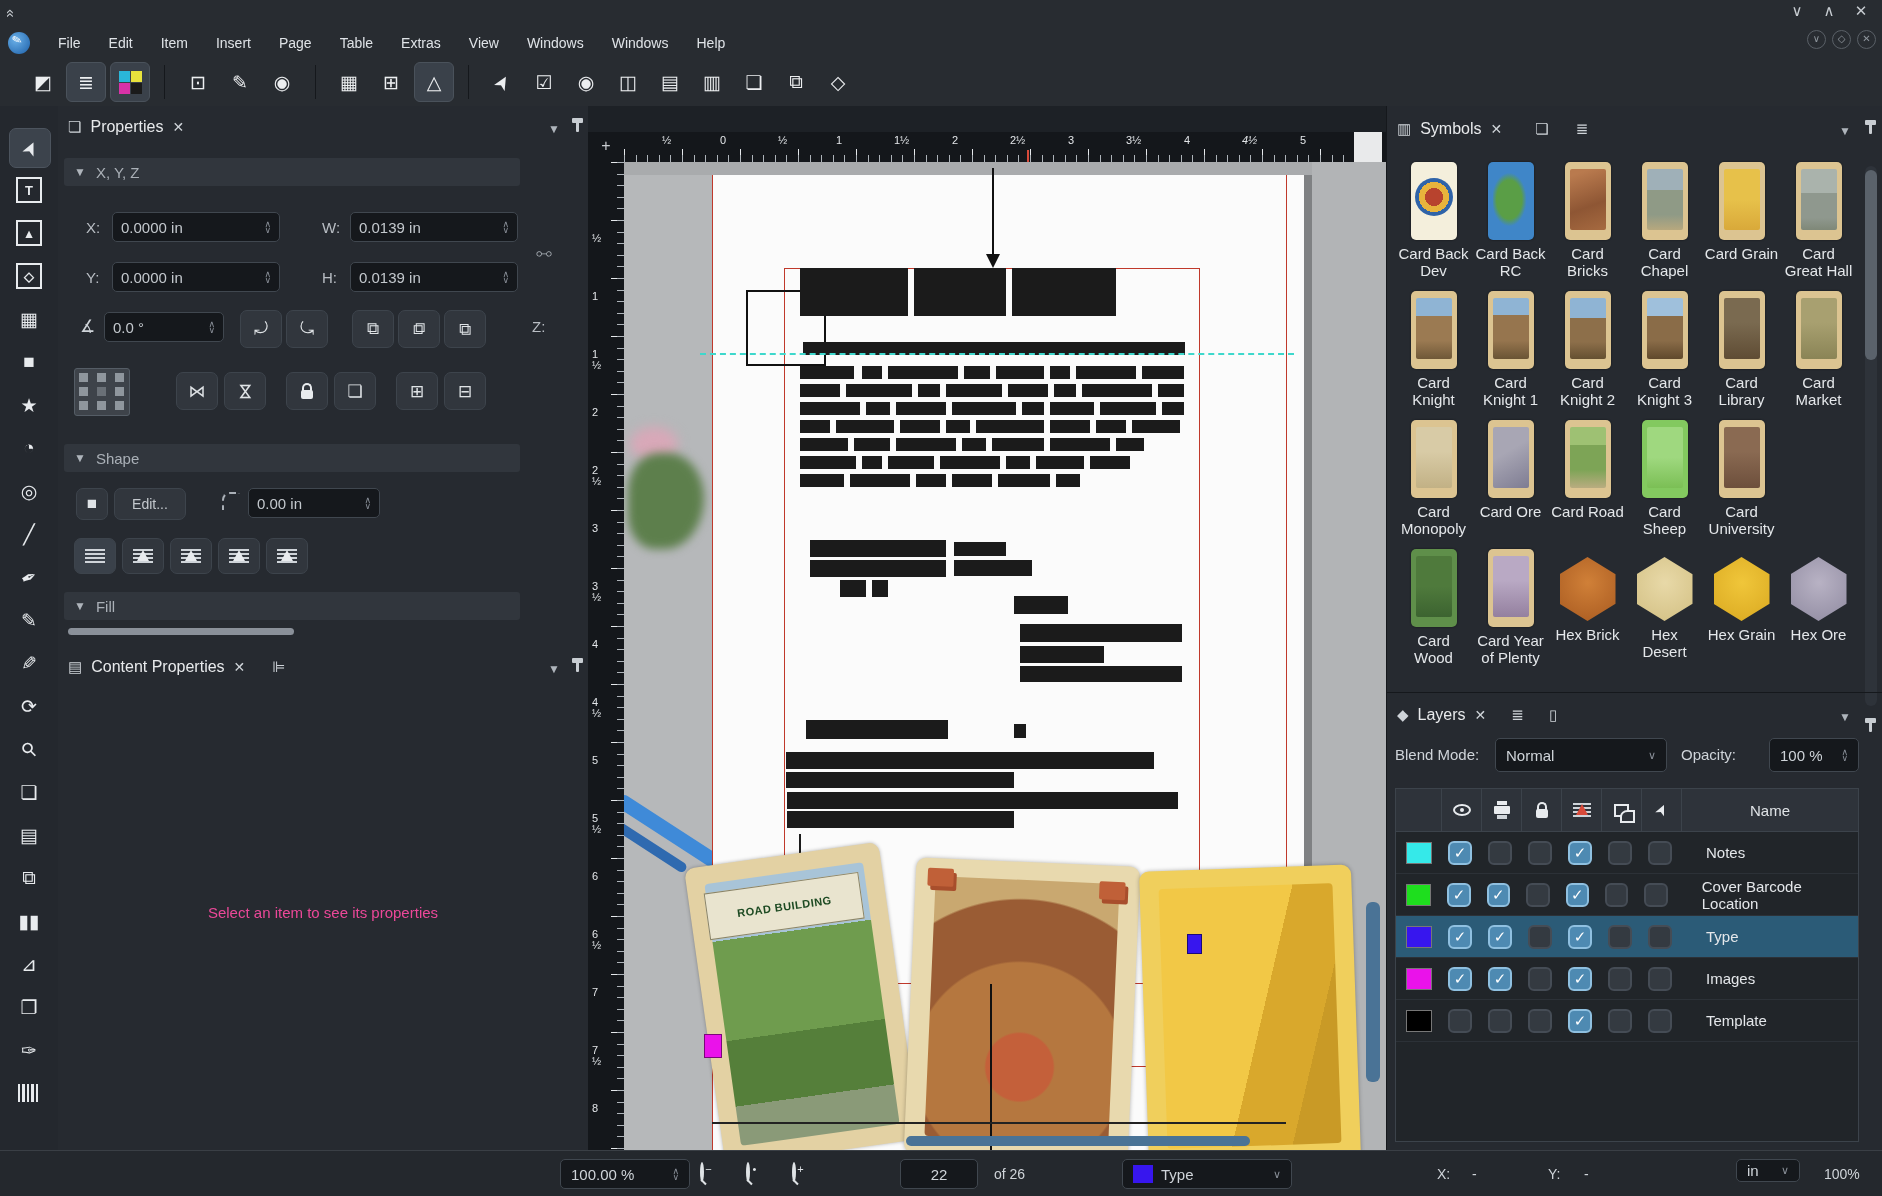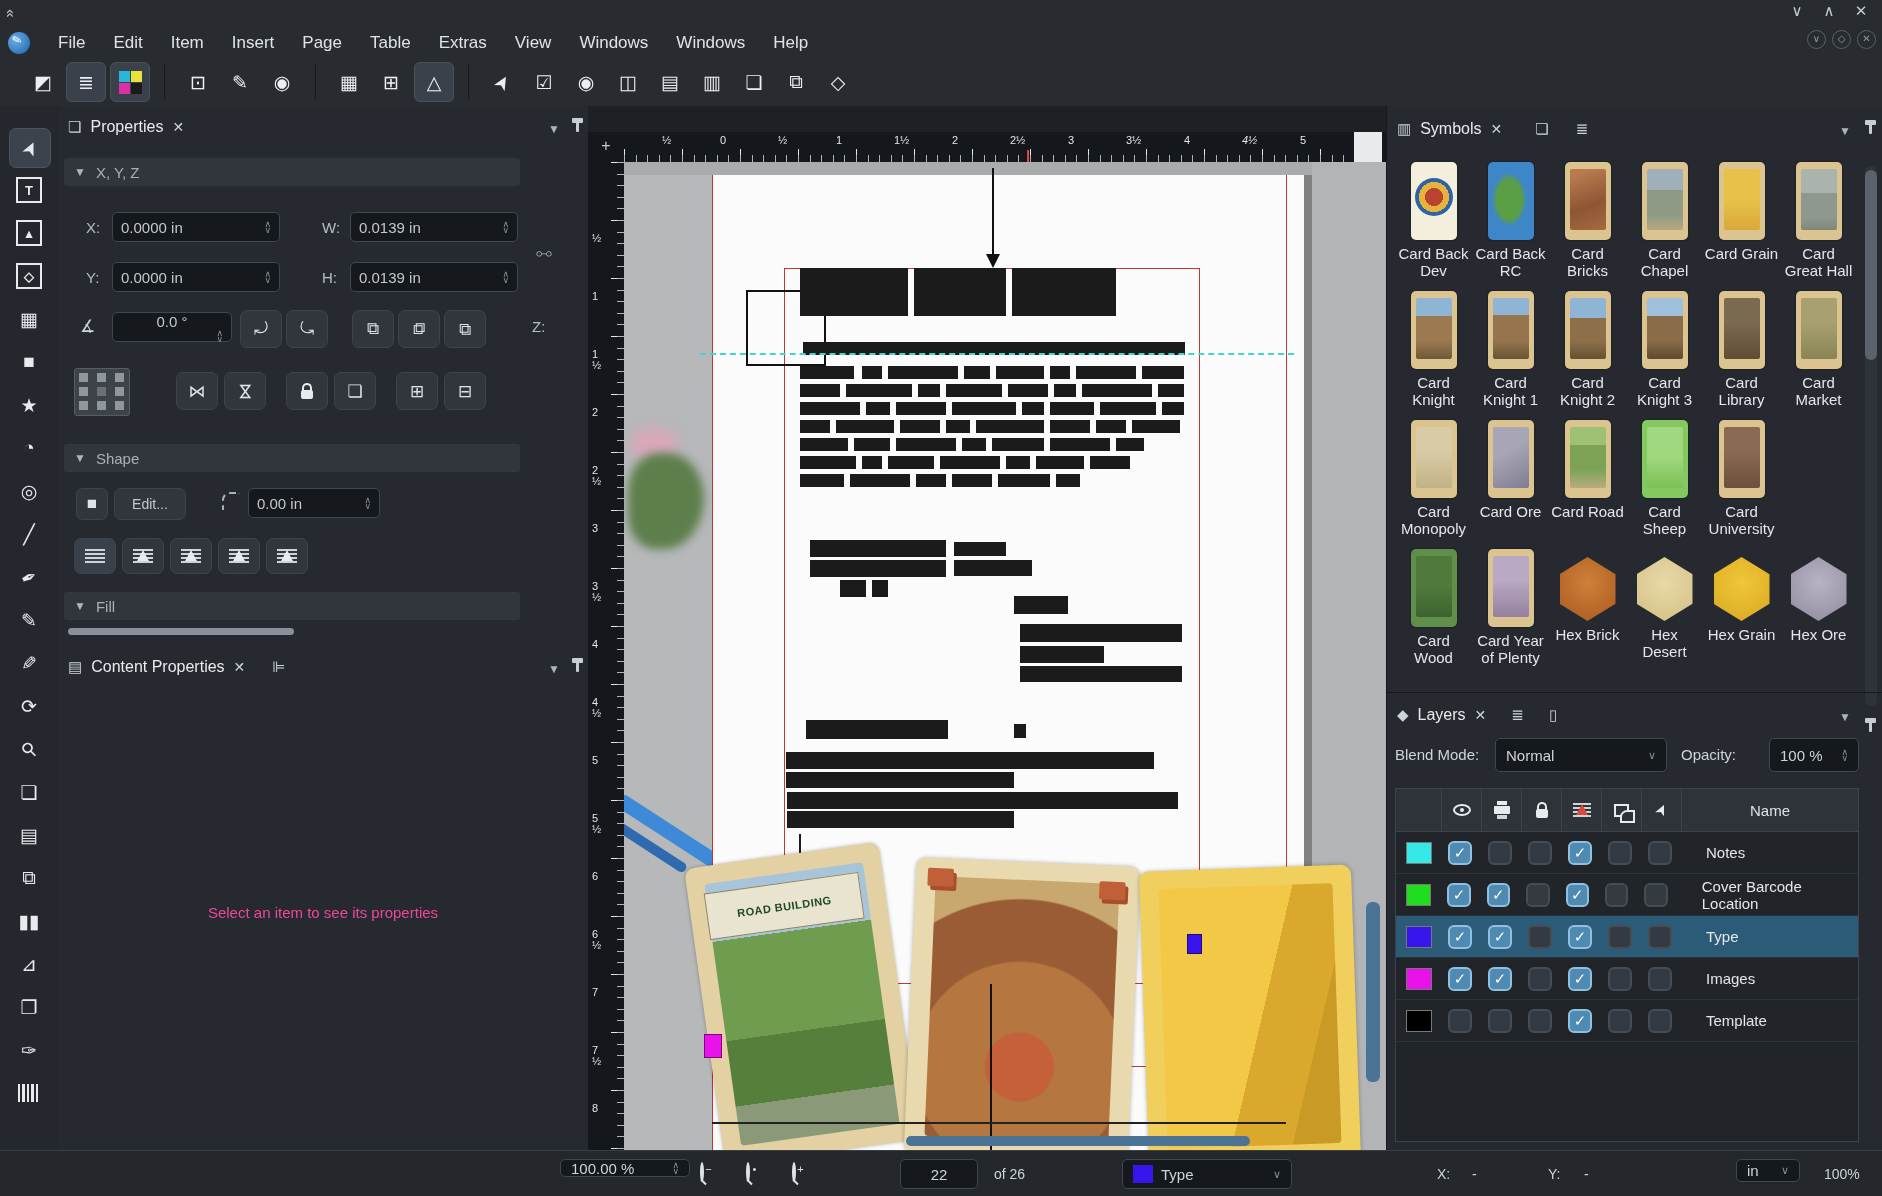--- a/index.html
+++ b/index.html
@@ -5,21 +5,21 @@
   html,body{margin:0;padding:0;background:#111;}
   #app{position:relative;width:1882px;height:1196px;background:#282c31;font-family:"Liberation Sans",sans-serif;color:#d4d8dc;overflow:hidden;}
   .abs{position:absolute;}
   
   #titlebar{position:absolute;left:0;top:0;width:1882px;height:28px;background:#282c31;}
   .wctl{position:absolute;top:2px;font-size:15px;color:#c7ccd1;width:26px;text-align:center;cursor:default;}
   #collapse-top{position:absolute;left:8px;top:4px;color:#c7ccd1;font-size:15px;transform:rotate(90deg);letter-spacing:-2px;}
   #menubar{position:absolute;left:0;top:28px;width:1882px;height:30px;display:flex;align-items:center;gap:0;background:#282c31;}
   #logo{width:22px;height:22px;border-radius:50%;background:radial-gradient(circle at 35% 35%,#6ab0e8,#1c5fa8);margin:0 14px 0 8px;position:relative;}
   #logo:after{content:"✎";position:absolute;left:4px;top:1px;color:#fff;font-size:12px;transform:rotate(-15deg);}
-  .menu-item{padding:4px 14px;font-size:17px;color:#dfe3e7;}
+  .menu-item{padding:4px 14px;font-size:14px;color:#dfe3e7;}
   #mdi-ctls{position:absolute;right:6px;top:30px;display:flex;gap:6px;}
   .mdi{width:17px;height:17px;border:1px solid #5a6067;border-radius:50%;color:#8f969d;font-size:10px;line-height:16px;text-align:center;}
   #toolbar{position:absolute;left:22px;top:58px;width:1860px;height:48px;display:flex;align-items:center;background:#282c31;}
   .tb-sep{width:1px;height:34px;background:#15181c;margin:0 12px;}
   .tbtn{width:38px;height:38px;margin:0 2px;border-radius:6px;display:flex;align-items:center;justify-content:center;}
   .tbtn.active{background:#3a414a;border:1px solid #4a525b;}
   .tbtn .glyph{font-size:19px;color:#eceef0;display:inline-block;}
   .cmyk{display:grid;grid-template-columns:11px 11px;grid-template-rows:11px 11px;gap:1px;}
   .cmyk span{display:block;}
   
@@ -320,21 +320,21 @@
         <span class="spin">∧<br>∨</span>
       </div>
     <span class="flbl abs" style="left:264px;top:163px;">H:</span>
     <div class="field" style="left:292px;top:156px;width:168px;">
         <span>0.0139 in</span>
         <span class="spin">∧<br>∨</span>
       </div>
     <span class="abs" style="left:478px;top:138px;font-size:16px;color:#aab0b7;">⧟</span>
 
     <span class="abs" style="left:22px;top:210px;font-size:17px;color:#cfd4d9;">∡</span>
-    <div class="field" style="left:54px;top:206px;width:120px;flex-direction:column;">
+    <div class="field" style="left:46px;top:206px;width:120px;">
         <span>0.0 °</span>
         <span class="spin">∧<br>∨</span>
       </div>
     <div class="sbtn" style="left:182px;top:204px;">⤾</div>
     <div class="sbtn" style="left:228px;top:204px;">⤿</div>
     <div class="sbtn" style="left:294px;top:204px;">⧉</div>
     <div class="sbtn" style="left:340px;top:204px;">
         <span style="transform:scaleX(-1);display:inline-block;">⧉</span>
       </div>
     <div class="sbtn" style="left:386px;top:204px;">
@@ -818,21 +818,21 @@
     <div id="layer-buttons">
         <div class="lbtn" style="left: 162px; top: 1054px;">+</div>
         <div class="lbtn" style="left: 229px; top: 1054px;">−</div>
         <div class="lbtn" style="left: 296px; top: 1054px;">❐</div>
         <div class="lbtn" style="left: 363px; top: 1054px;">∧</div>
         <div class="lbtn" style="left: 430px; top: 1054px;">∨</div>
       </div>
   </div>
 
   <div id="statusbar">
-    <div class="ddown abs" style="left:560px;top:8px;width:130px;height:18px;">
+    <div class="ddown abs" style="left:560px;top:8px;width:130px;height:30px;">
       <span>100.00 %</span>
         <span style="margin-left:auto;display:flex;flex-direction:column;line-height:6px;font-size:9px;color:#8a9099;">∧<br>∨</span>
     </div>
     <div class="abs" style="left:700px;top:13px;"><span class="mag"><span class="sign">−</span></span></div>
     <div class="abs" style="left:746px;top:13px;"><span class="mag"><span class="sign">•</span></span></div>
     <div class="abs" style="left:792px;top:13px;"><span class="mag"><span class="sign">+</span></span></div>
 
     <div class="ddown abs" style="left:900px;top:8px;width:78px;height:30px;justify-content:center;">
       <span>22</span>
     </div>

